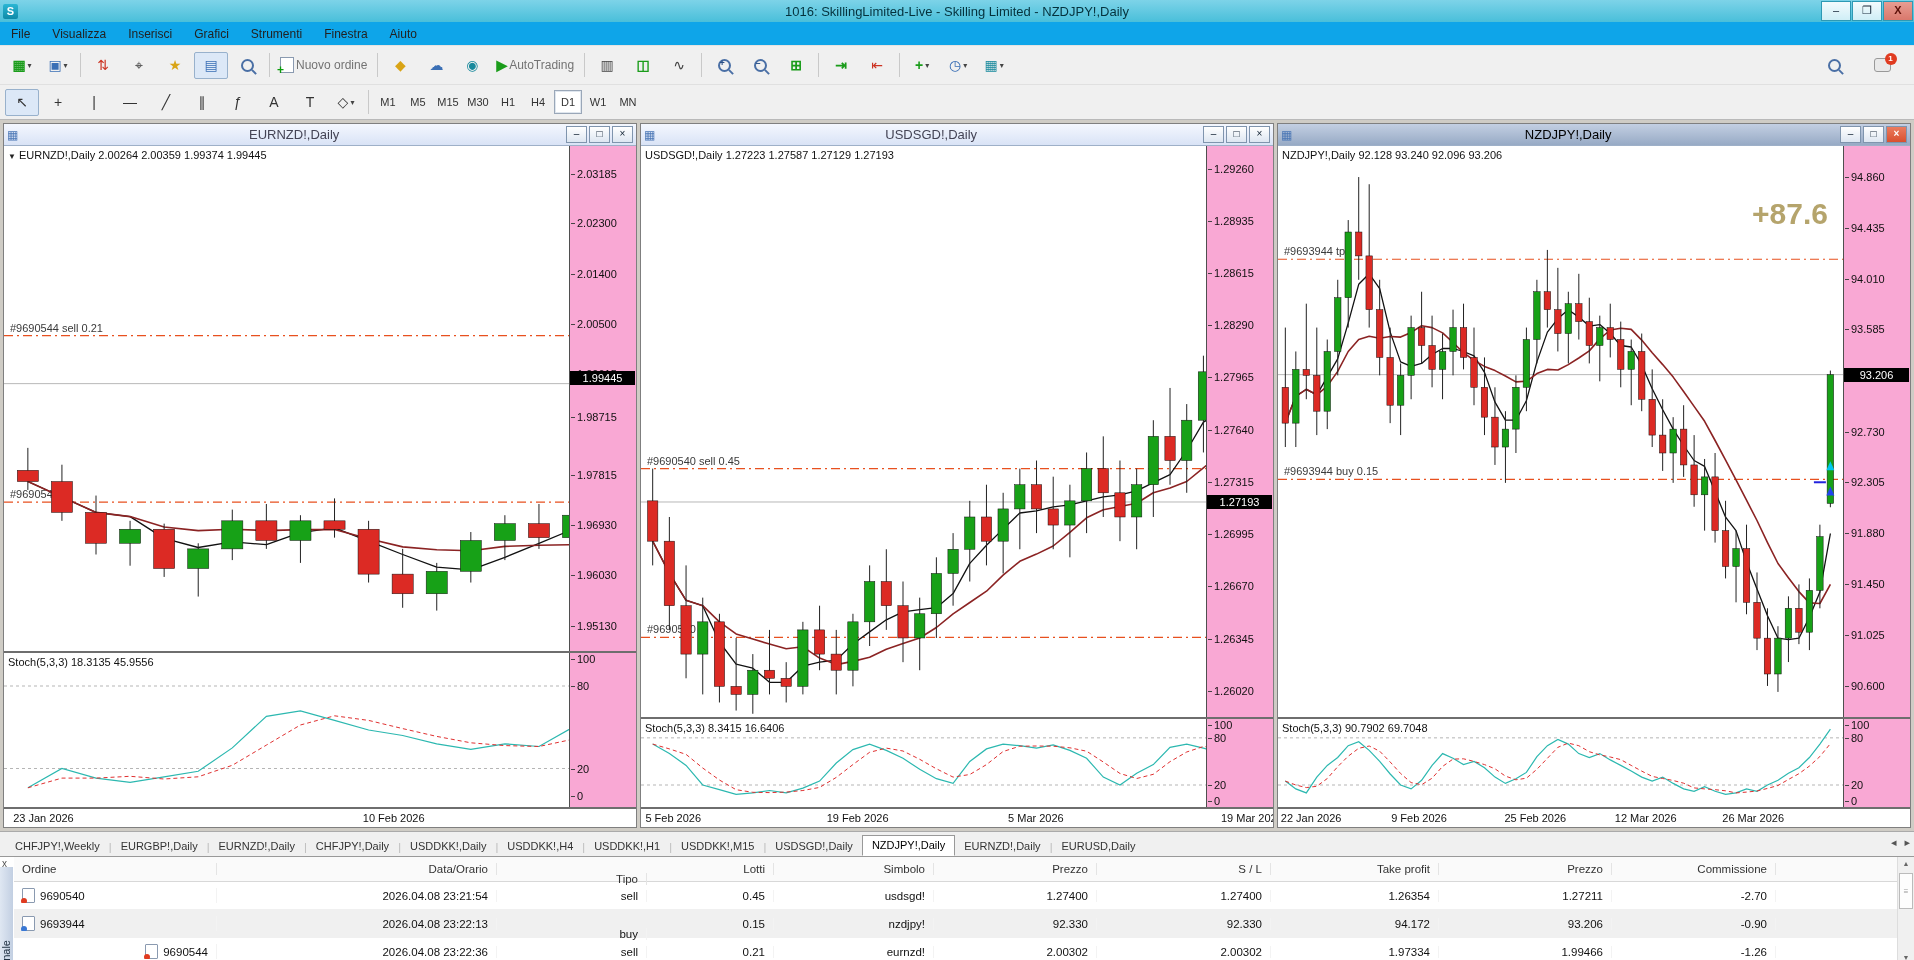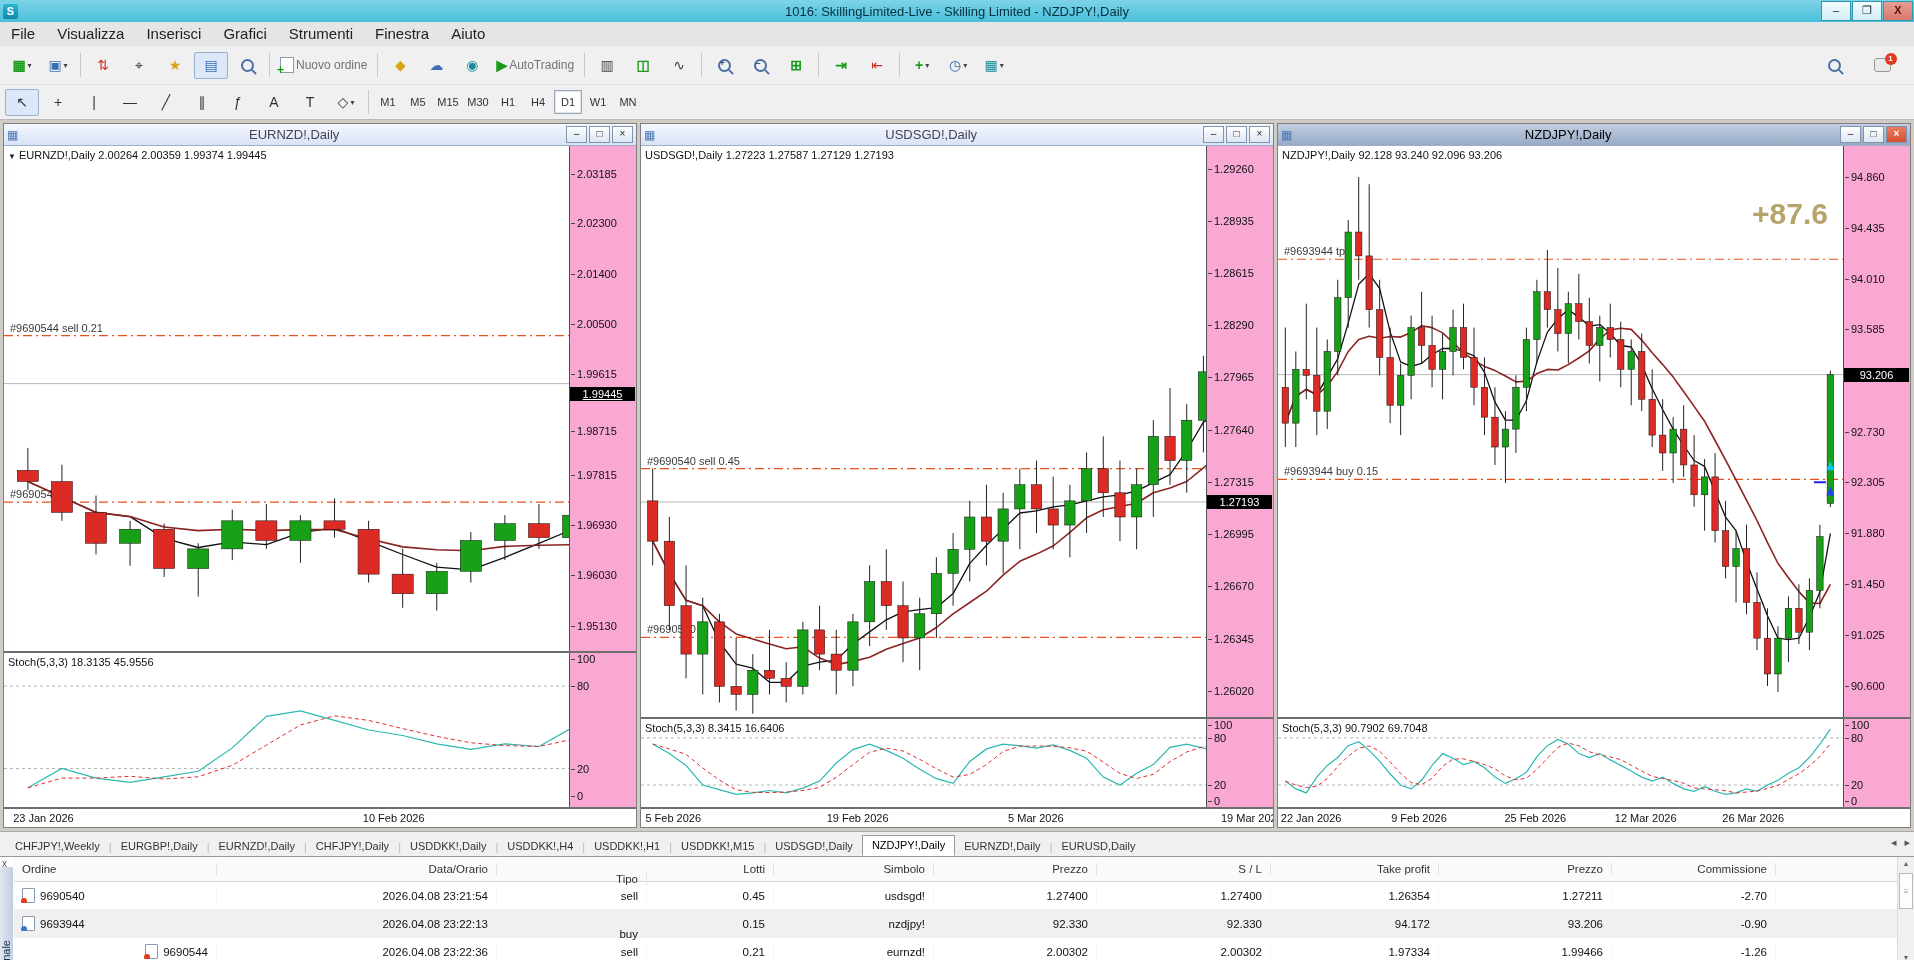--- a/index.html
+++ b/index.html
@@ -9,21 +9,21 @@
   .titlebar{height:22px;background:linear-gradient(#7dd3e8,#49bfda);position:relative;
             display:flex;align-items:center;}
   .app-logo{width:15px;height:15px;margin-left:3px;background:linear-gradient(#2ab6d4,#0e8aa8);
             color:#fff;font-weight:bold;font-size:11px;text-align:center;line-height:15px;border-radius:2px;}
   .tb-title{position:absolute;left:0;right:0;text-align:center;font-size:13px;color:#05323d;}
   .tb-btns{margin-left:auto;display:flex;z-index:2;}
   .tb-btn{width:28px;height:18px;border:1px solid #2e99b4;background:linear-gradient(#f4fbfd,#cfeef6);
           font-size:11px;text-align:center;line-height:16px;margin-right:1px;color:#123;}
   .tb-btn.close{background:linear-gradient(#e89d92,#d9786c);color:#5b0f07;font-weight:bold;}
   
-  .menubar{height:23px;background:#e5e5e5;display:flex;align-items:flex-end;font-size:15px;border-bottom:1px solid #e3e3e3;}
+  .menubar{height:23px;background:#0ea5e9;display:flex;align-items:center;font-size:12px;border-bottom:1px solid #e3e3e3;}
   .menu-item{padding:3px 11px;color:#222;}
   
   .toolbar{background:#f0f0f0;display:flex;align-items:center;padding-left:4px;position:relative;}
   #toolbar1{height:38px;}
   #toolbar2{height:34px;border-top:1px solid #e0e0e0;border-bottom:1px solid #b9b9b9;}
   .tbtn{min-width:24px;height:25px;margin:0 1px;padding:0 4px;display:inline-flex;align-items:center;
         justify-content:center;font-size:14px;color:#333;border:1px solid transparent;border-radius:2px;gap:2px;white-space:nowrap;}
   .tbtn.pressed{background:#dce8f7;border-color:#98b1cc;}
   .tbtn .lbl{font-size:12px;color:#737373;}
   .caret{font-size:8px;color:#444;}
@@ -402,26 +402,26 @@
             <path d="M 1795.703703703704 185.6555555555549 L 1799.703703703704 189.6555555555549 L 1795.703703703704 193.6555555555549 L 1791.703703703704 189.6555555555549 Z" fill="#ffe000" stroke="#888" stroke-width="0.5"></path>
             <path d="M 1795.703703703704 217.07777777777747 L 1799.703703703704 221.07777777777747 L 1795.703703703704 225.07777777777747 L 1791.703703703704 221.07777777777747 Z" fill="#ffe000" stroke="#888" stroke-width="0.5"></path>
           </svg>
         </div>
         <div class="axis">
           <span class="tick" style="top: 27.775px;">2.03185</span>
           <span class="tick" style="top: 77.4333px;">2.02300</span>
           <span class="tick" style="top: 127.933px;">2.01400</span>
           <span class="tick" style="top: 178.433px;">2.00500</span>
           <span class="tick" style="top: 228.092px;">1.99615</span>
-          <span class="tick" style="top: 285px;">1.98715</span>
+          <span class="tick" style="top: 271px;">1.98715</span>
           <span class="tick" style="top: 329.092px;">1.97815</span>
           <span class="tick" style="top: 378.75px;">1.96930</span>
           <span class="tick" style="top: 429.25px;">1.96030</span>
           <span class="tick" style="top: 479.75px;">1.95130</span>
-          <div class="curbox" style="top: 248px; text-decoration: underline;">1.99445</div>
+          <div class="curbox" style="top: 232px;">1.99445</div>
         </div>
         <div class="seprow"></div>
         <div class="stoch-pane">
           <div class="pane-lbl">Stoch(5,3,3) 18.3135 45.9556</div>
           <svg width="1840" height="154">
             <line x1="0" y1="33" x2="1840" y2="33" stroke="#b5b5b5" stroke-width="1" stroke-dasharray="3 3"></line>
             <line x1="0" y1="115.5" x2="1840" y2="115.5" stroke="#b5b5b5" stroke-width="1" stroke-dasharray="3 3"></line>
             <polyline points="23.9,134.8 57.9,115.5 92.0,125.1 126.1,129.3 160.1,123.8 194.2,118.3 228.3,94.9 262.4,63.3 296.4,57.8 330.5,67.4 364.6,77.0 398.7,82.5 432.7,90.8 466.8,96.3 500.9,90.8 535.0,93.5 569.0,74.3 603.1,57.8 637.2,49.5 671.3,45.4 705.3,46.7 739.4,55.0 773.5,68.8 807.6,93.5 841.6,110.0 875.7,105.9 909.8,119.6 943.9,101.8 977.9,93.5 1012.0,67.4 1046.1,82.5 1080.1,100.4 1114.2,111.4 1148.3,93.5 1182.4,41.3 1216.4,27.5 1250.5,44.0 1284.6,52.3 1318.7,49.5 1352.7,39.9 1386.8,35.8 1420.9,41.3 1455.0,46.7 1489.0,37.1 1523.1,30.3 1557.2,39.9 1591.3,44.0 1625.3,35.8 1659.4,27.5 1693.5,28.9 1727.6,34.4 1761.6,60.5 1795.7,118.3" fill="none" stroke="#2cb8b0" stroke-width="1.2"></polyline>
             <polyline points="23.9,134.8 57.9,125.1 92.0,125.1 126.1,123.3 160.1,126.0 194.2,123.8 228.3,112.3 262.4,92.1 296.4,72.0 330.5,62.8 364.6,67.4 398.7,75.6 432.7,83.4 466.8,89.8 500.9,92.6 535.0,93.5 569.0,86.2 603.1,75.2 637.2,60.5 671.3,50.9 705.3,47.2 739.4,49.0 773.5,56.8 807.6,72.4 841.6,90.8 875.7,103.1 909.8,111.8 943.9,109.1 977.9,105.0 1012.0,87.5 1046.1,81.1 1080.1,83.4 1114.2,98.1 1148.3,101.8 1182.4,82.0 1216.4,54.1 1250.5,37.6 1284.6,41.3 1318.7,48.6 1352.7,47.2 1386.8,41.7 1420.9,39.0 1455.0,41.3 1489.0,41.7 1523.1,38.0 1557.2,35.8 1591.3,38.0 1625.3,39.9 1659.4,35.8 1693.5,30.7 1727.6,30.3 1761.6,41.3 1795.7,71.0" fill="none" stroke="#e03030" stroke-width="1" stroke-dasharray="4 3"></polyline>
           </svg>

